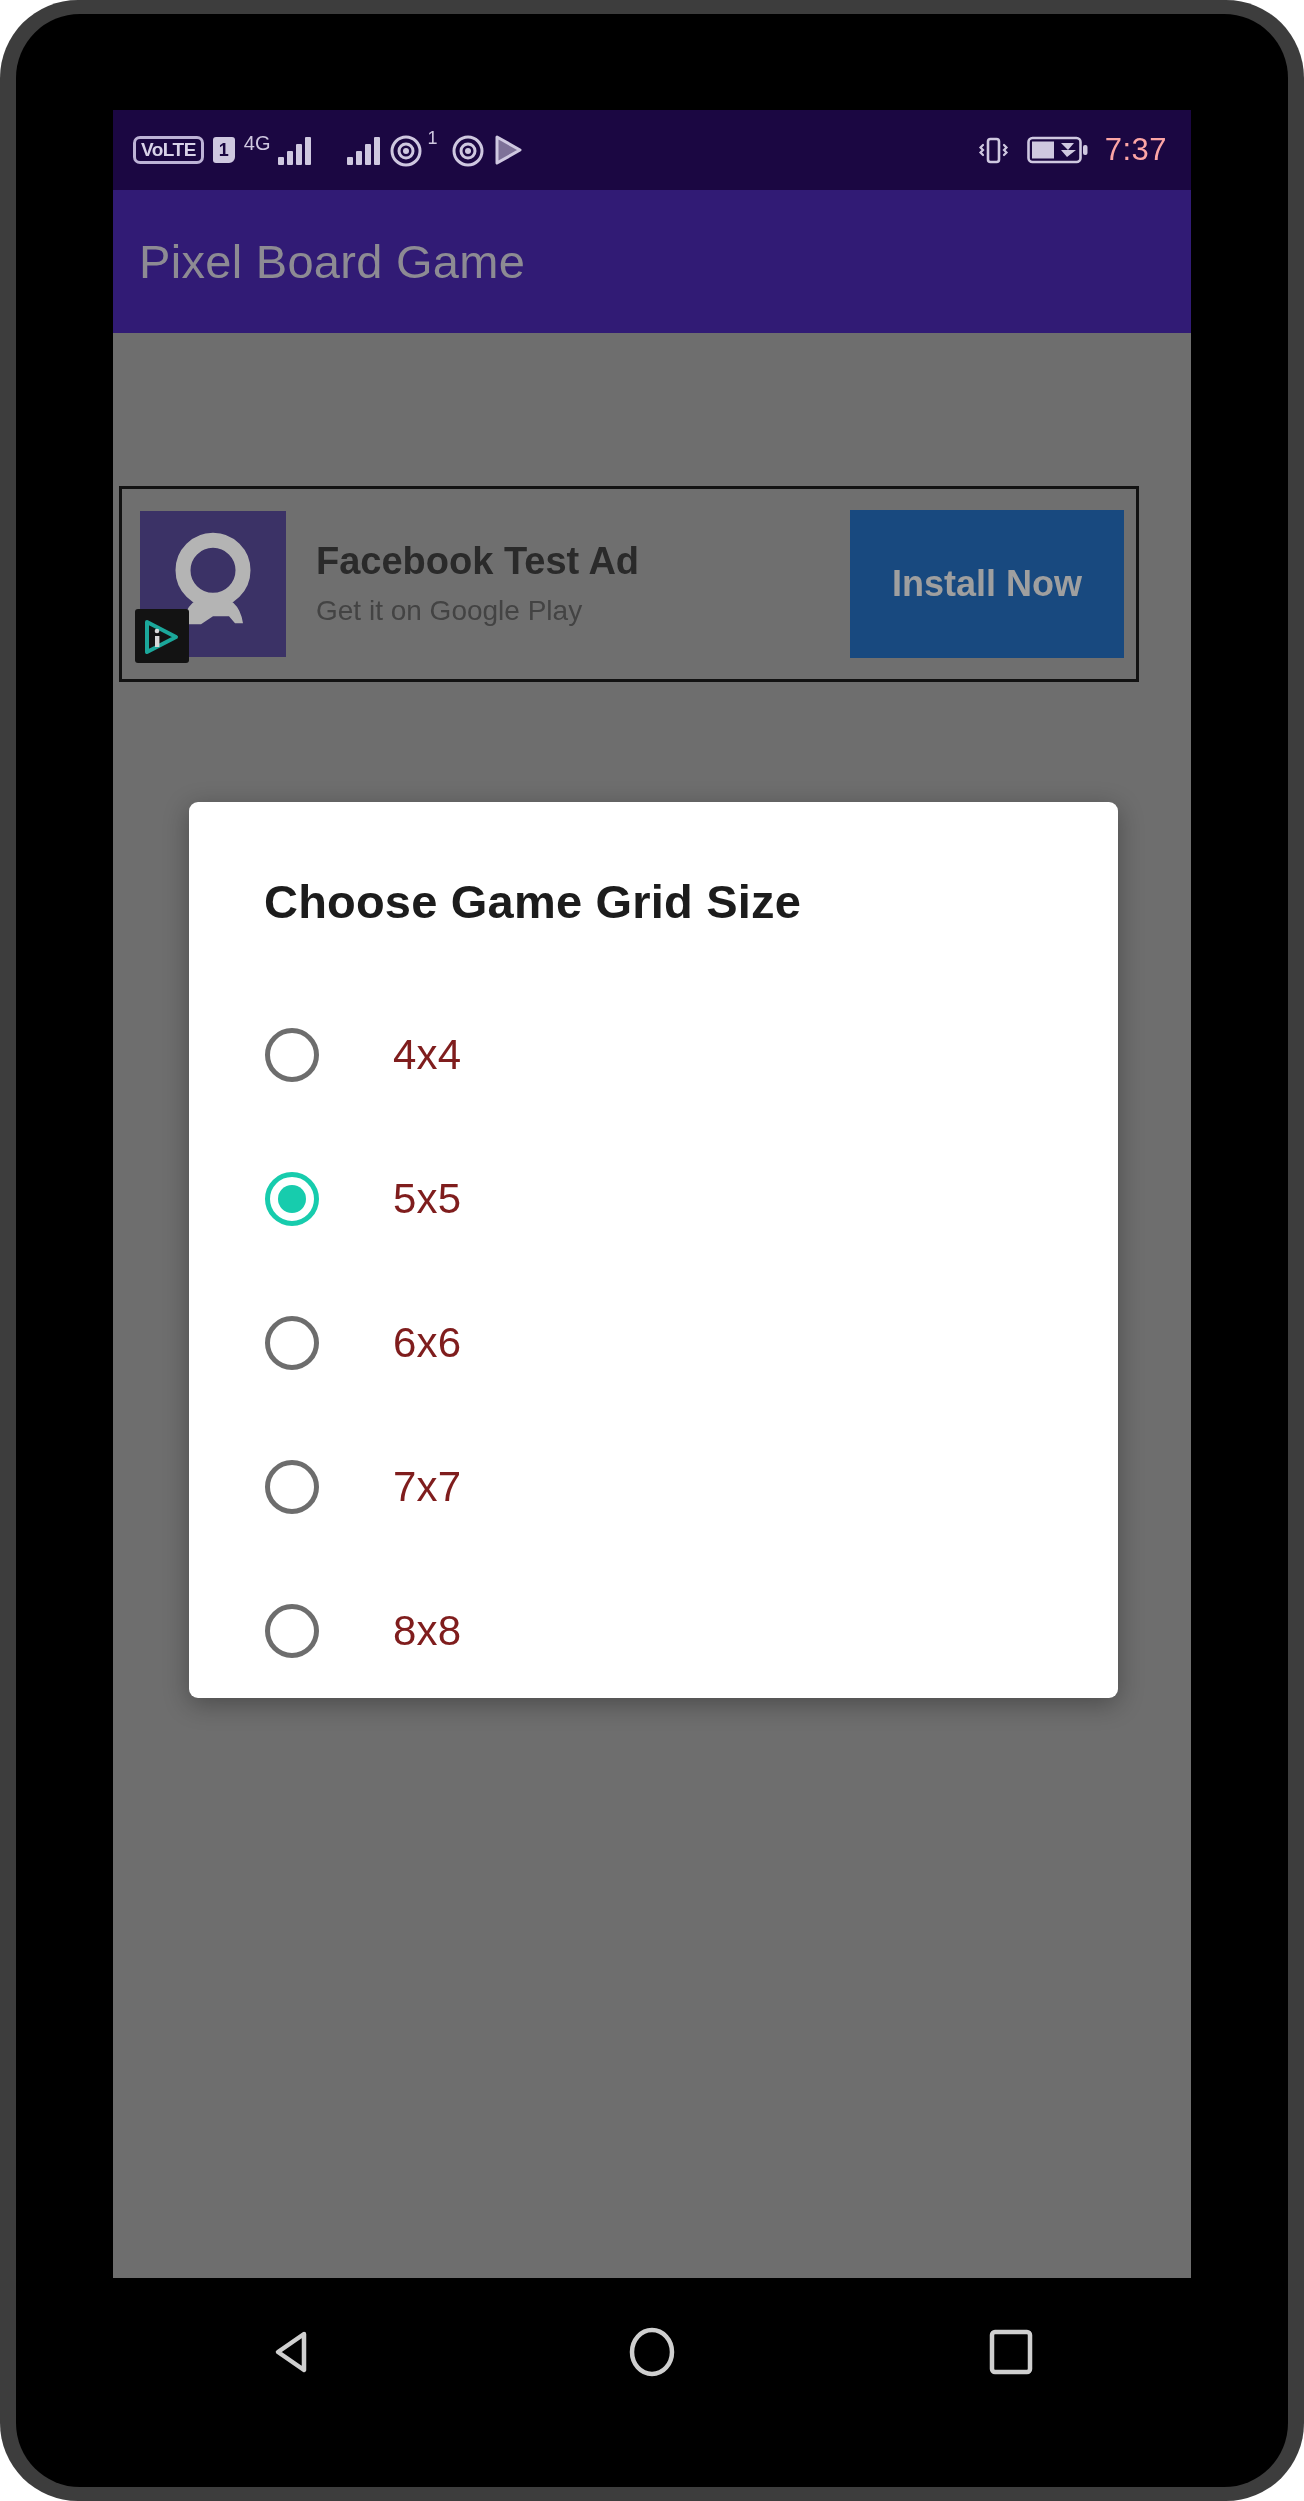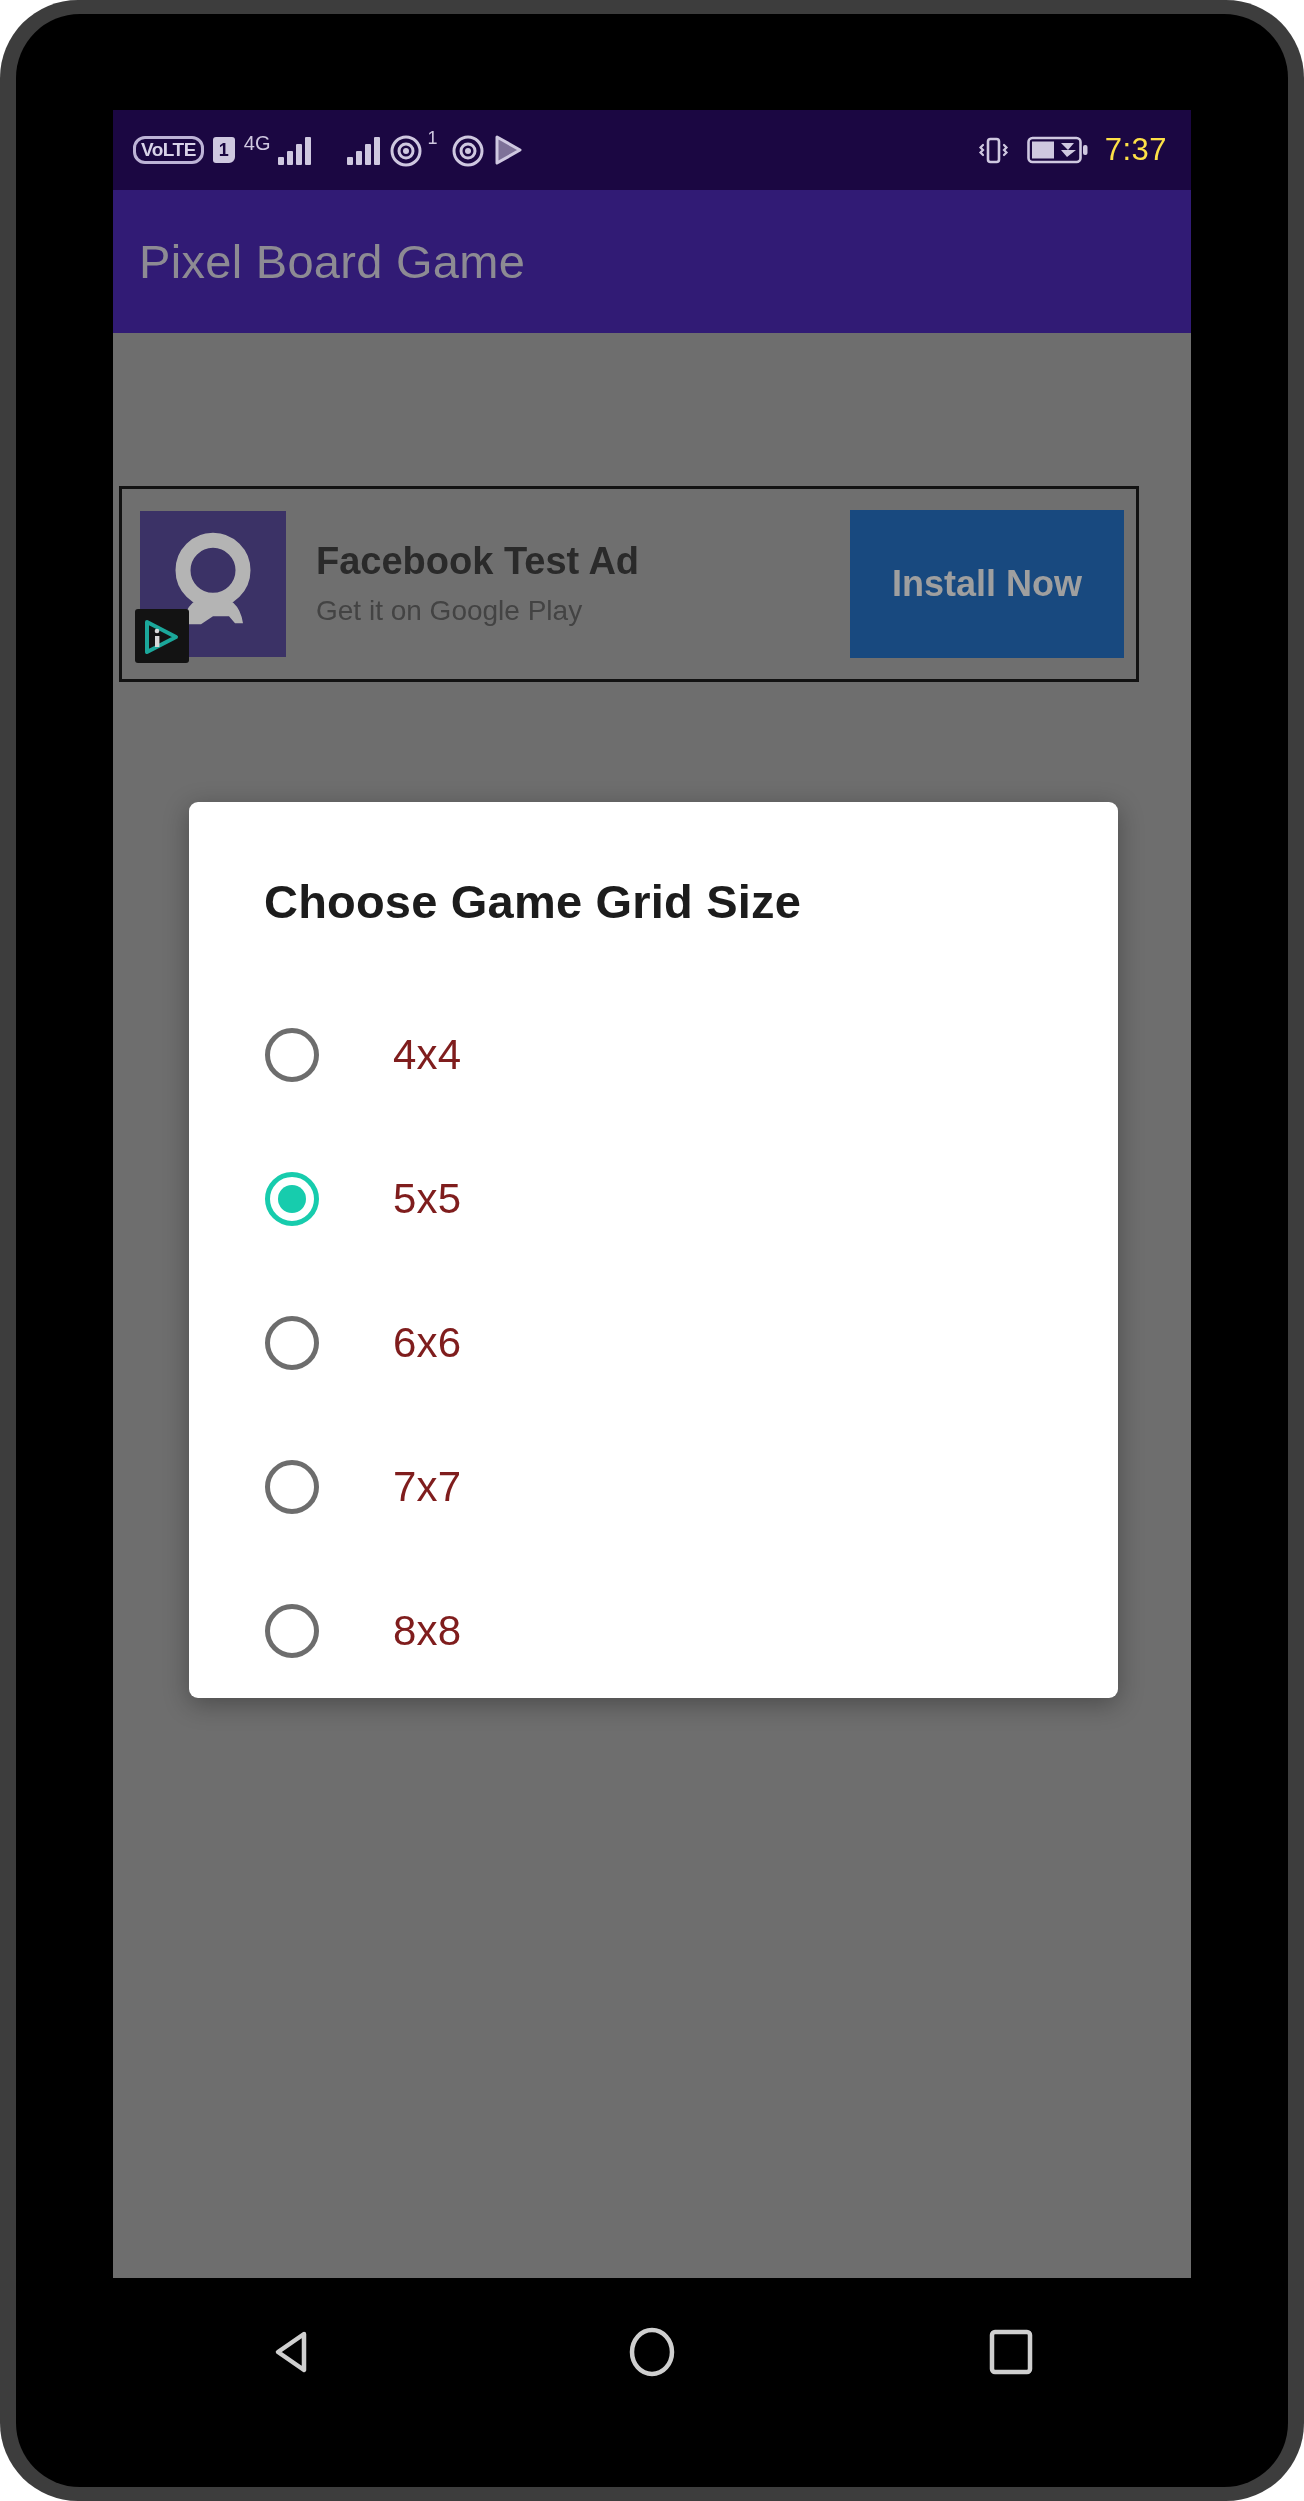--- a/index.html
+++ b/index.html
@@ -26,21 +26,21 @@
   .status-bar{
     position:absolute; left:0; top:0; width:100%; height:80px;
     background:#1b0742;
     display:flex; align-items:center; justify-content:space-between;
     padding:0 24px 0 20px;
   }
   .sb-left{ display:flex; align-items:center; gap:9px; }
   .sb-right{ display:flex; align-items:center; gap:16px; }
 
   .volte-badge{
-    border:3px solid #bdb3d6; border-radius:12px;
+    border:3px solid #bdb3d6; border-radius:7px;
     color:#d8d2e8; font-size:19px; font-weight:bold; letter-spacing:-0.5px;
     padding:1px 5px 2px; line-height:1; font-family:"Liberation Sans", sans-serif;
   }
   .sim-badge{
     background:#cfc8e0; color:#1b0742; font-size:18px; font-weight:bold;
     width:22px; height:26px; display:flex; align-items:center; justify-content:center;
     border-radius:3px 3px 6px 3px;
   }
   .net-label{ color:#cfc8e0; font-size:20px; font-weight:normal; margin-right:-2px; position:relative; top:-7px;}
   .bars{ display:flex; align-items:flex-end; gap:3px; height:30px; }
@@ -49,21 +49,21 @@
   .bars i:nth-child(2){ height:14px; }
   .bars i:nth-child(3){ height:21px; }
   .bars i:nth-child(4){ height:28px; }
   .gap-sm{ width:18px; }
   .wifi-ico{ width:34px; height:34px; position:relative; }
   .wifi-ico svg{ display:block; }
   .sup1{ color:#cfc8e0; font-size:18px; position:relative; top:-12px; left:-4px; }
   .play-ico{ width:30px; height:32px; }
   .vib-ico{ width:36px; height:36px; }
   .batt{ width:62px; height:30px; position:relative; }
-  .clock{ color:#fde047; font-size:31px; letter-spacing:0.5px; }
+  .clock{ color:#fca5a5; font-size:31px; letter-spacing:0.5px; }
 
   
   .app-bar{
     position:absolute; left:0; top:80px; width:100%; height:143px;
     background:#311b75;
     display:flex; align-items:center; padding-left:26px;
   }
   .app-title{ color:#8d8b93; font-size:47px; letter-spacing:0.3px; }
 
   

